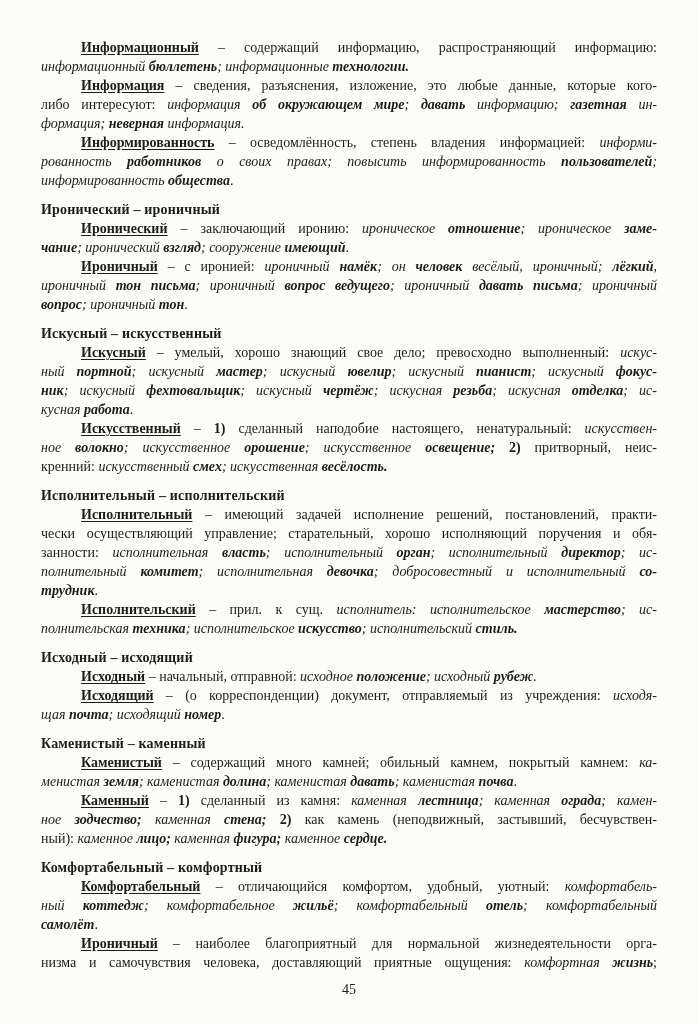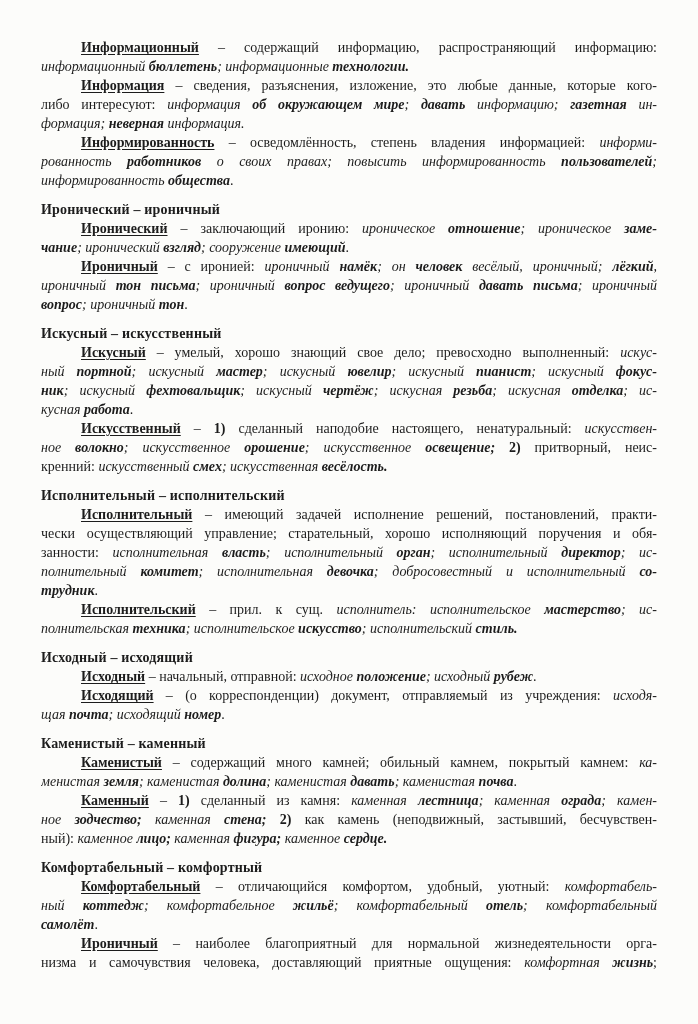--- a/index.html
+++ b/index.html
@@ -159,14 +159,15 @@
           <div class="line first"><span class="s-h">Комфортабельный</span><span class="s-n"> – отличающийся комфортом, удобный, уютный: </span><span class="s-i">комфортабель-</span></div>
           <div class="line"><span class="s-i">ный </span><span class="s-bi">коттедж</span><span class="s-i">; комфортабельное </span><span class="s-bi">жильё</span><span class="s-i">; комфортабельный </span><span class="s-bi">отель</span><span class="s-i">; комфортабельный</span></div>
           <div class="line last"><span class="s-bi">самолёт</span><span class="s-n">.</span></div>
         </div>
       <div class="entry">
           <div class="line first"><span class="s-h">Ироничный</span><span class="s-n"> – наиболее благоприятный для нормальной жизнедеятельности орга-</span></div>
           <div class="line"><span class="s-n">низма и самочувствия человека, доставляющий приятные ощущения: </span><span class="s-i">комфортная </span><span class="s-bi">жизнь</span><span class="s-n">;</span></div>
         </div>
     </section>
 
+    <div class="page-number">45</div>
   </main>
 </div>
 
 </body></html>

